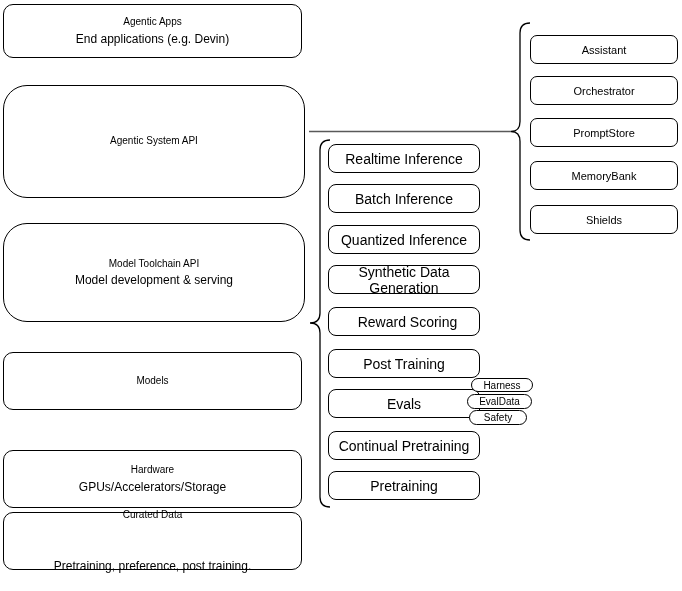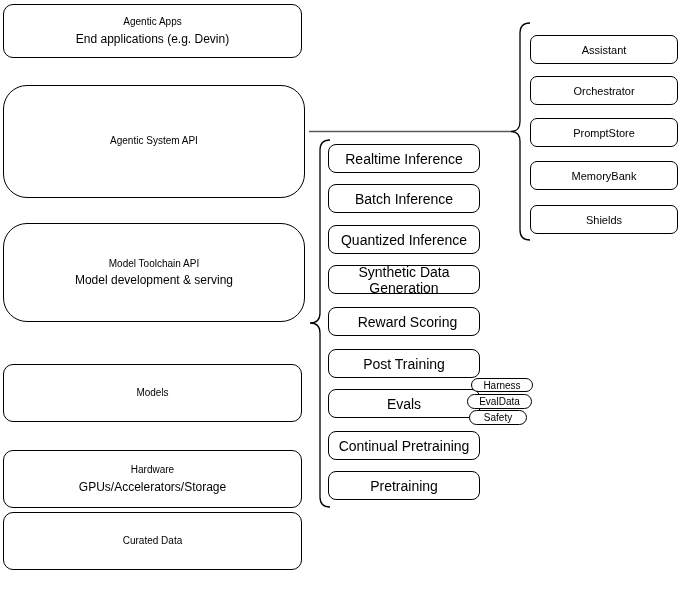--- a/index.html
+++ b/index.html
@@ -38,29 +38,30 @@
   <span class="title">Agentic Apps</span>
   <span class="subtitle">End applications (e.g. Devin)</span>
 </div>
 <div class="box lbox big" style="top:85px;height:113px;">
   <span class="title">Agentic System API</span>
 </div>
 <div class="box lbox big" style="top:223px;height:99px;">
   <span class="title">Model Toolchain API</span>
   <span class="subtitle">Model development &amp; serving</span>
 </div>
-<div class="box lbox" style="top:364px;height:58px;">
+<div class="box lbox" style="top:352px;height:58px;">
   <span class="title">Models</span>
 </div>
 <div class="box lbox" style="top:450px;height:58px;">
   <span class="title">Hardware</span>
   <span class="subtitle">GPUs/Accelerators/Storage</span>
 </div>
 <div class="box lbox" style="top:512px;height:58px;gap:35px;">
   <span class="title">Curated Data</span>
+  <span class="subtitle">Pretraining, preference, post training.</span>
 </div>
 
 <div class="box mbox" style="top:144px;">
   <span>Realtime Inference</span>
 </div>
 <div class="box mbox" style="top:184px;">
   <span>Batch Inference</span>
 </div>
 <div class="box mbox" style="top:225px;">
   <span>Quantized Inference</span>

